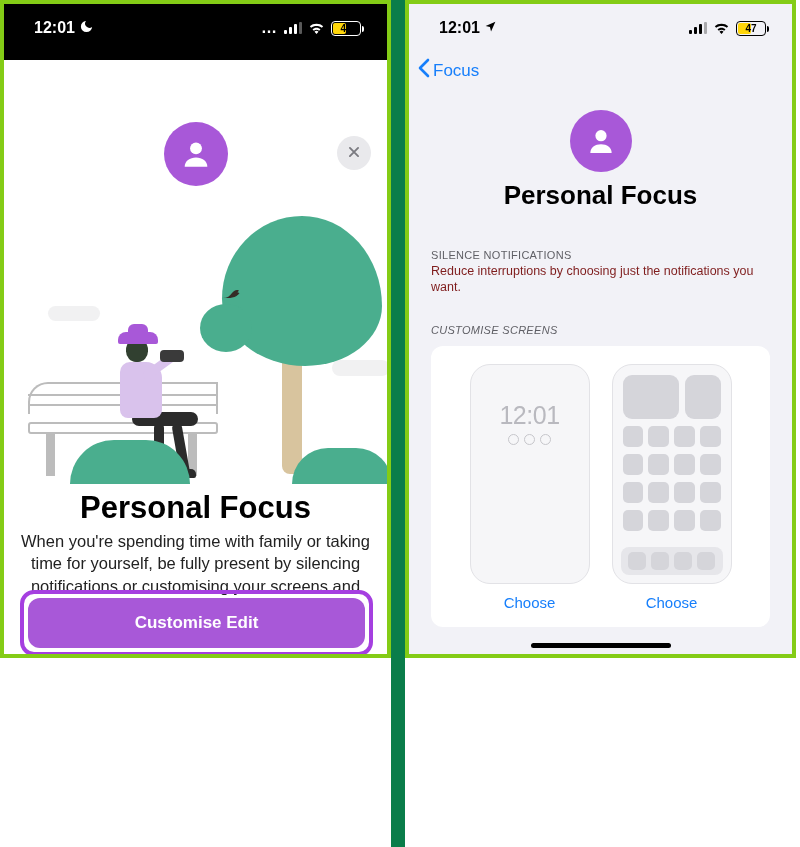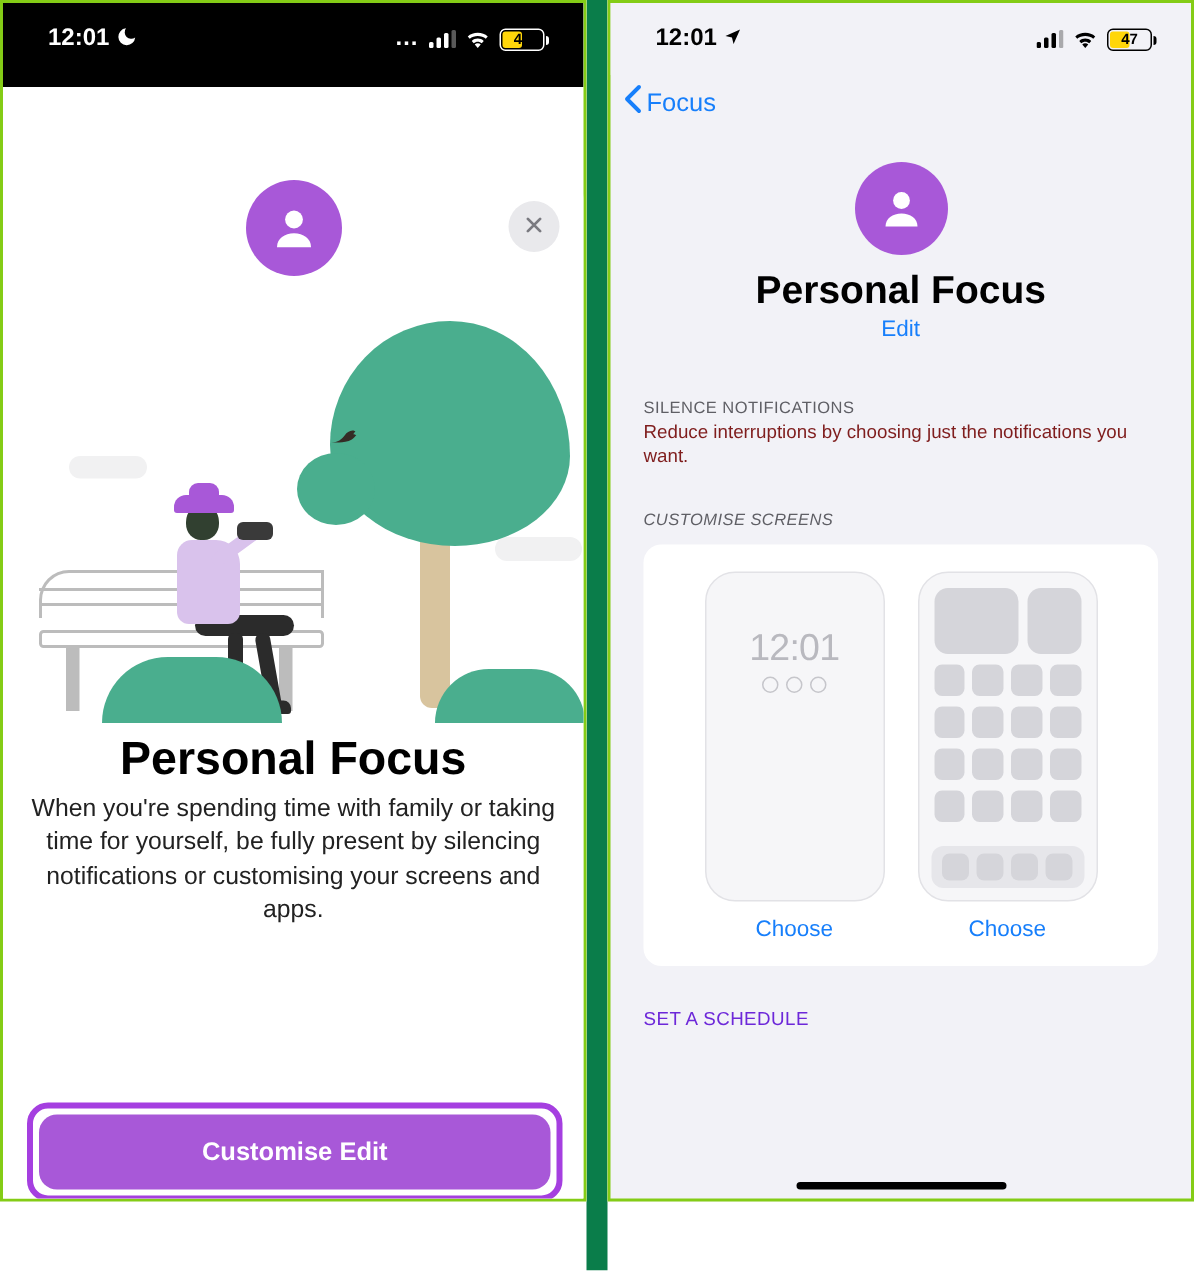--- a/index.html
+++ b/index.html
@@ -6,22 +6,22 @@
   body {
     width: 800px;
     height: 847px;
     background: #fff;
     font-family: -apple-system, "Helvetica Neue", Arial, sans-serif;
     display: flex;
     position: relative;
   }
   .phone {
     width: 391px;
-    height: 801px;
-    border: 2px solid #84cc16;
+    height: 658px;
+    border: 4px solid #84cc16;
     position: relative;
     overflow: hidden;
   }
   .phone-left { background: #fff; }
   .phone-right { background: #f2f2f7; }
   .divider {
     width: 14px;
     height: 847px;
     background: #0a7d4a;
   }
@@ -424,21 +424,20 @@
     <span>Focus</span>
   </div>
 
   <div class="r-avatar">
     <svg viewBox="0 0 24 24" fill="#fff">
         <circle cx="12" cy="8" r="4.2"></circle>
         <path d="M4 21c0-4 3.6-6.5 8-6.5s8 2.5 8 6.5"></path>
       </svg>
   </div>
   <div class="r-title">Personal Focus</div>
-  <div class="r-edit">Edit</div>
 
   <div class="section">
     <div class="sec-head">SILENCE NOTIFICATIONS</div>
     <div class="sec-sub">Reduce interruptions by choosing just the notifications you want.</div>
 
 
     <div class="sec-head" style="margin-top:28px;font-style:italic;">CUSTOMISE SCREENS</div>
 
     <div class="screens-card">
       <div class="mock">

